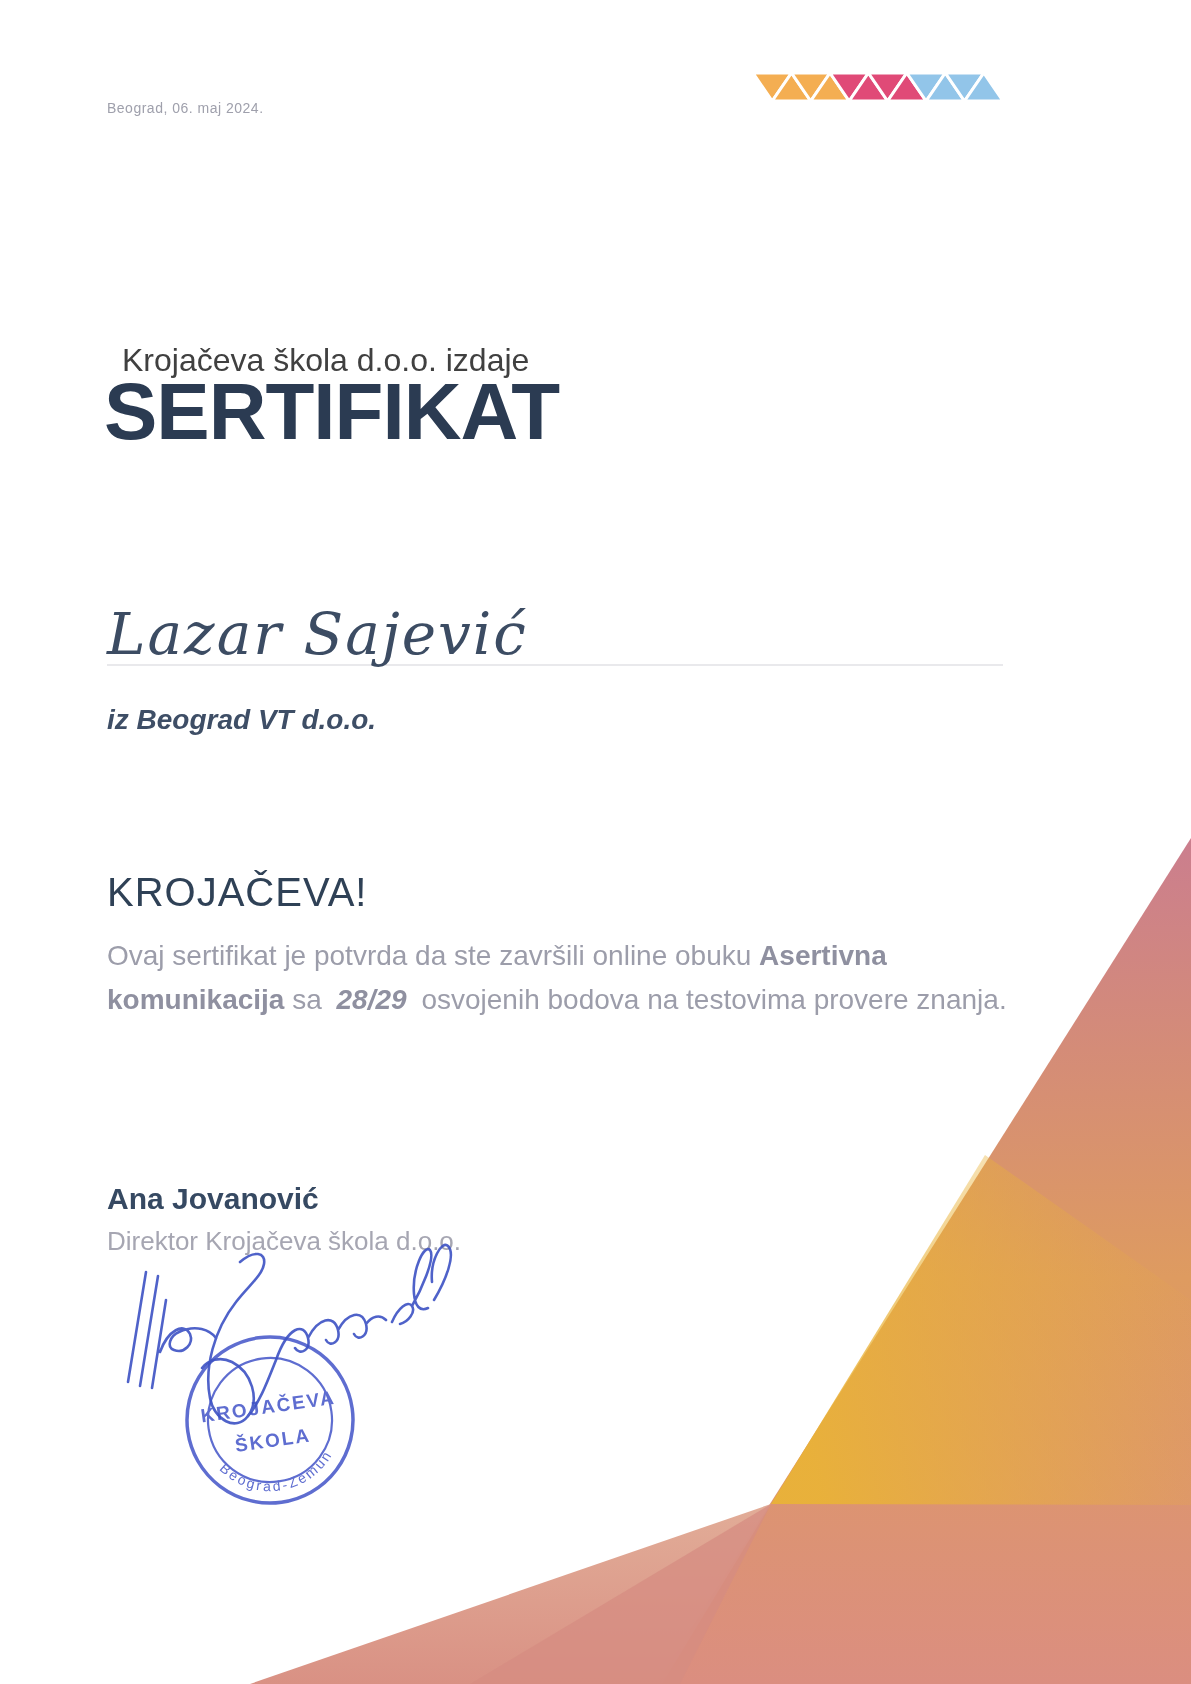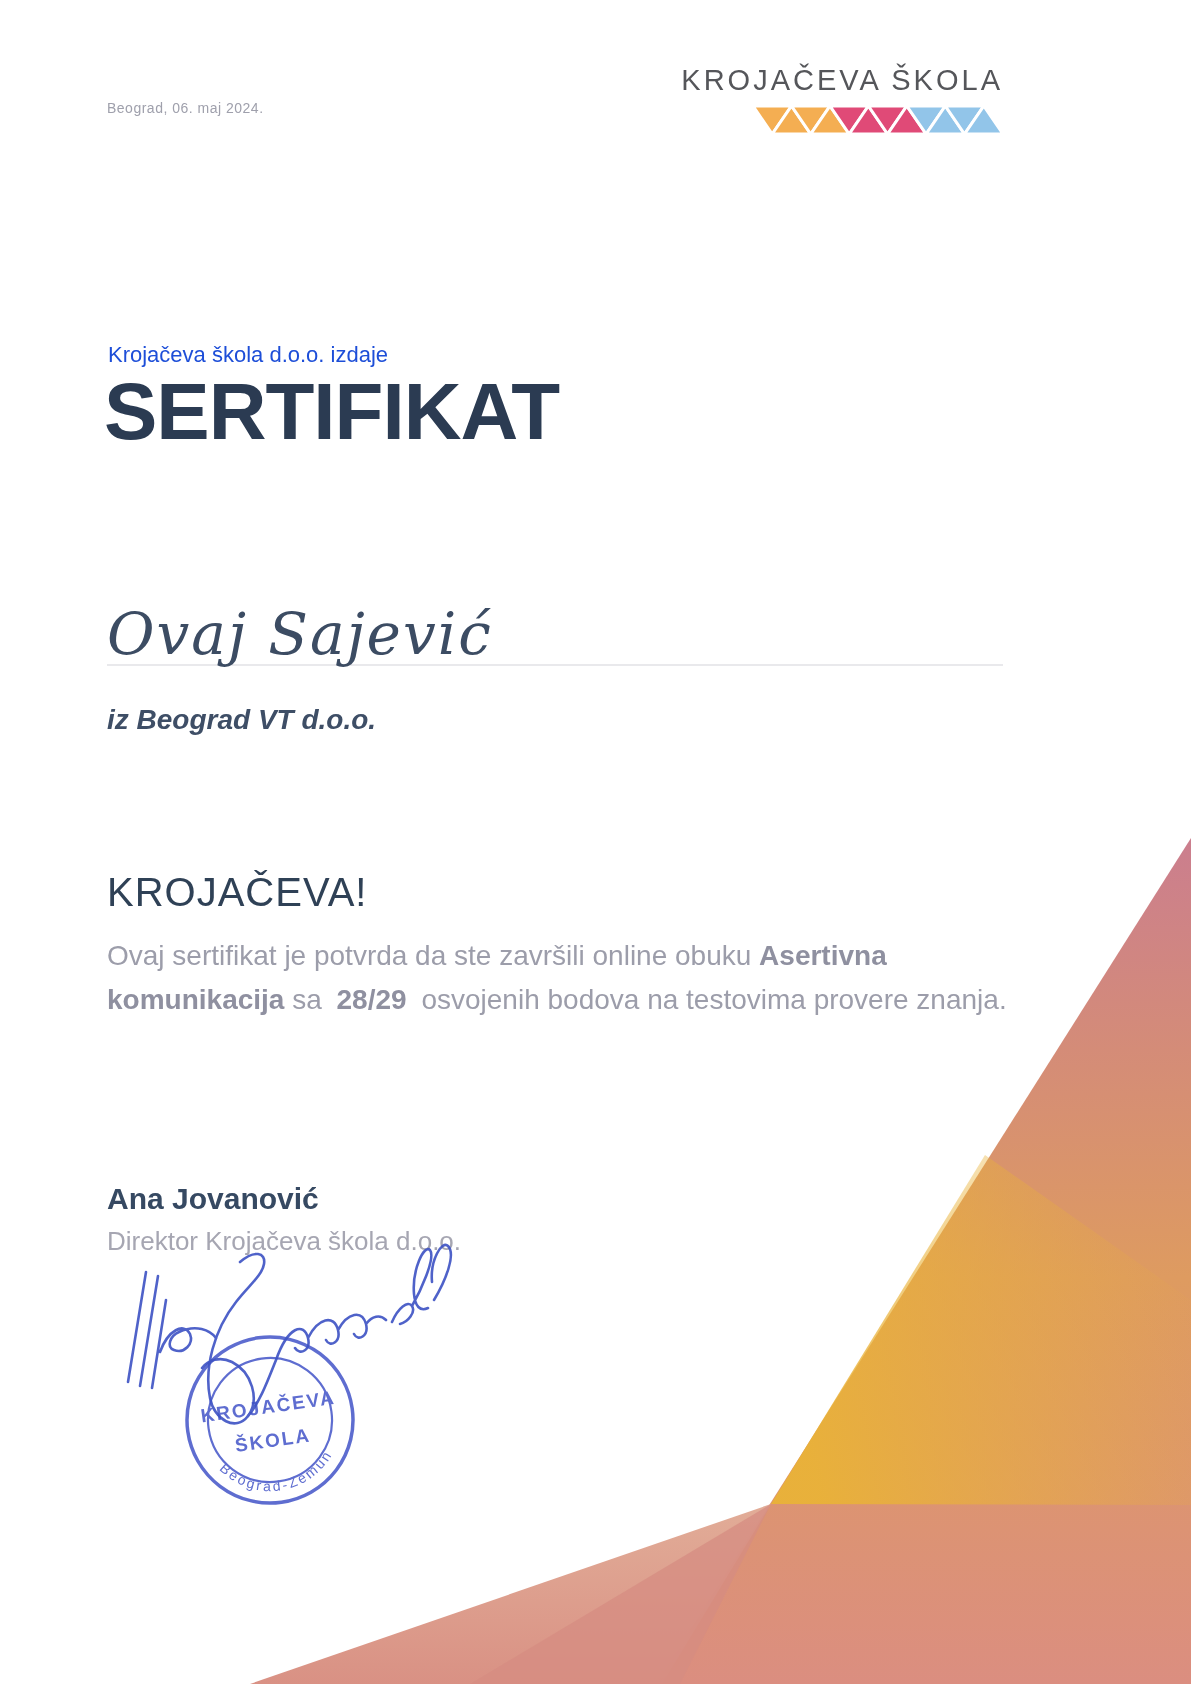--- a/index.html
+++ b/index.html
@@ -21,22 +21,22 @@
   .logo{
     top:64px; right:188px; width:330px; text-align:right;
   }
   .logo-text{
     font-size:29px; color:#55565A; letter-spacing:3px; white-space:nowrap;
   }
   .logo-strip{ margin:9px 0 0 auto; }
 
   
   .pretitle{
-    left:108px; top:342px;
-    font-size:22px; color:#1d4ed8;
+    left:122px; top:342px;
+    font-size:32px; color:#404040;
   }
   .title{
     left:104px; top:372px;
     font-size:80px; font-weight:800; letter-spacing:-1px;
     color:#2B3B52; line-height:1;
   }
 
   
   .name{
     left:107px; top:600px;
@@ -57,21 +57,21 @@
   .congrats{
     left:107px; top:870px;
     font-size:40px; font-weight:500; letter-spacing:1px; color:#2F4156;
   }
   .body-text{
     left:107px; top:934px; width:910px;
     font-size:28px; line-height:1.57; color:#9C9DAA;
     z-index:3;
   }
   .body-text b{ color:#8F90A0; font-weight:700; }
-  .body-text .score{ margin:12px 7px; }
+  .body-text .score{ margin:12px 7px;font-style:italic; }
 
   
   .signer-name{
     left:107px; top:1182px;
     font-size:30px; color:#364962;font-weight:bold;
   }
   .signer-title{
     left:107px; top:1226px;
     font-size:26px; color:#A6A6B2;
   }
@@ -103,21 +103,20 @@
     </defs>
     <polygon points="1191,838 1191,1684 656,1684" fill="url(#mainGrad)"></polygon>
     <polygon points="771,1504 985,1155 1191,1300 1191,1505" fill="url(#goldGrad)"></polygon>
     <polygon points="771,1504 250,1684 662,1684" fill="url(#paleGrad)"></polygon>
     <polygon points="771,1504 470,1684 680,1684" fill="#D68C82" opacity="0.75"></polygon>
   </svg>
 
   <div class="abs date">Beograd, 06. maj 2024.</div>
 
   <div class="abs logo">
-    <div class="logo-text">KROJAČEVA ŠKOLA</div>
     <svg class="logo-strip" width="250" height="28" viewBox="0 0 250 28">
       <g stroke="#ffffff" stroke-width="3" stroke-linejoin="round">
         <polygon points="0,0 38.5,0 19.2,28" fill="#F4AE52"></polygon>
         <polygon points="19.2,28 57.7,28 38.5,0" fill="#F4AE52"></polygon>
         <polygon points="38.5,0 77,0 57.7,28" fill="#F4AE52"></polygon>
         <polygon points="57.7,28 96.2,28 77,0" fill="#F4AE52"></polygon>
         <polygon points="77,0 115.4,0 96.2,28" fill="#E04A77"></polygon>
         <polygon points="96.2,28 134.6,28 115.4,0" fill="#E04A77"></polygon>
         <polygon points="115.4,0 153.8,0 134.6,28" fill="#E04A77"></polygon>
         <polygon points="134.6,28 173.1,28 153.8,0" fill="#E04A77"></polygon>
@@ -126,21 +125,21 @@
         <polygon points="192.3,0 230.8,0 211.5,28" fill="#92C5E9"></polygon>
         <polygon points="211.5,28 250,28 230.8,0" fill="#92C5E9"></polygon>
       </g>
     </svg>
   </div>
 
   <div class="abs pretitle">Krojačeva škola d.o.o. izdaje</div>
   <div class="abs title">SERTIFIKAT</div>
 
   <div class="abs name-line"></div>
-  <div class="abs name">Ovaj Sajević</div>
+  <div class="abs name">Lazar Sajević</div>
   <div class="abs company">iz Beograd VT d.o.o.</div>
 
   <div class="abs congrats">KROJAČEVA!</div>
   <div class="abs body-text"><span>Ovaj sertifikat je potvrda da ste završili online obuku </span><b>Asertivna komunikacija</b><span> sa </span><b class="score">28/29</b><span> osvojenih bodova na testovima provere znanja.</span></div>
 
   <div class="abs signer-name">Ana Jovanović</div>
   <div class="abs signer-title">Direktor Krojačeva škola d.o.o.</div>
 
   <svg class="abs ink-layer" width="1191" height="1684" viewBox="0 0 1191 1684">
 

